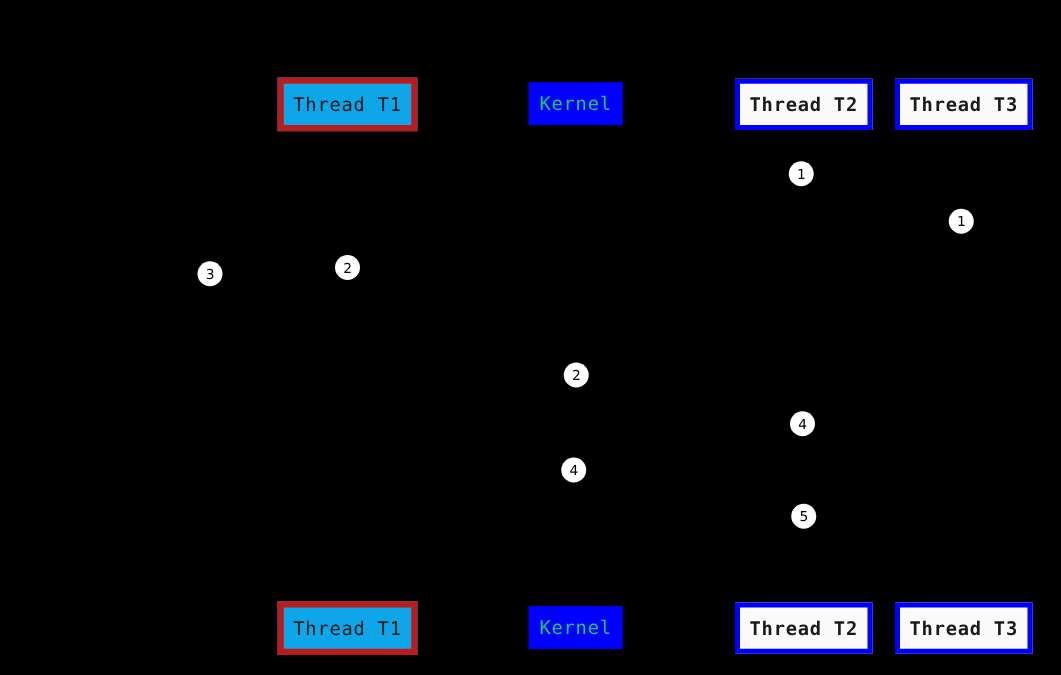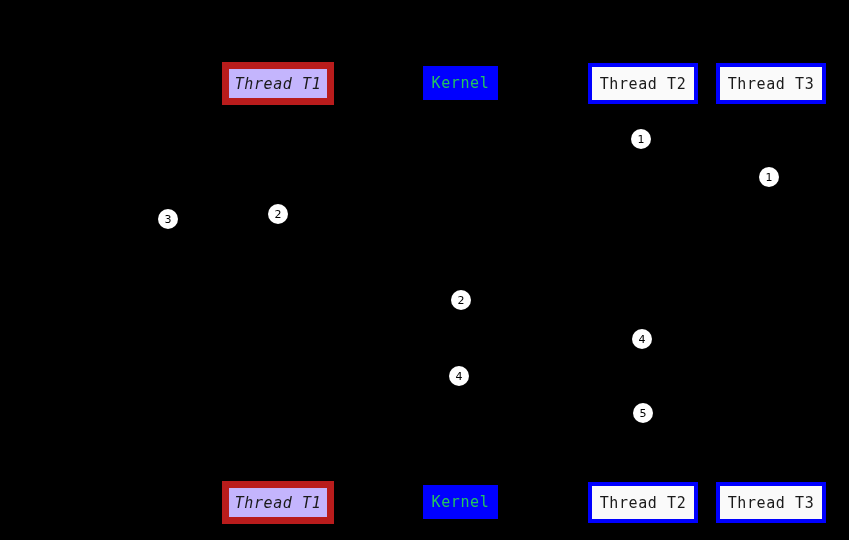--- a/index.html
+++ b/index.html
@@ -24,29 +24,29 @@
     box-sizing: border-box;
     display: flex;
     align-items: center;
     justify-content: center;
     font-family: "DejaVu Sans Mono", "Liberation Mono", monospace;
     font-size: 15px;
     letter-spacing: 0.6px;
     white-space: nowrap;
   }
   .lifebox.red {
-    background: #c4b5fd;
-    border: 7px solid #b91c1c;
+    background: #0ea5e9;
+    border: 5px solid #b91c1c;
     color: #1a1a1a;
-    font-style: italic;
   }
   .lifebox.blue-outline {
     background: #fafafa;
     border: 4px solid #0000ff;
     color: #1a1a1a;
+    font-weight: bold;
   }
   .lifebox.blue-fill {
     background: #0000ff;
     border: 1px solid #0000ff;
     color: #22c55e;
   }
 
   
   .lifeline {
     position: absolute;

